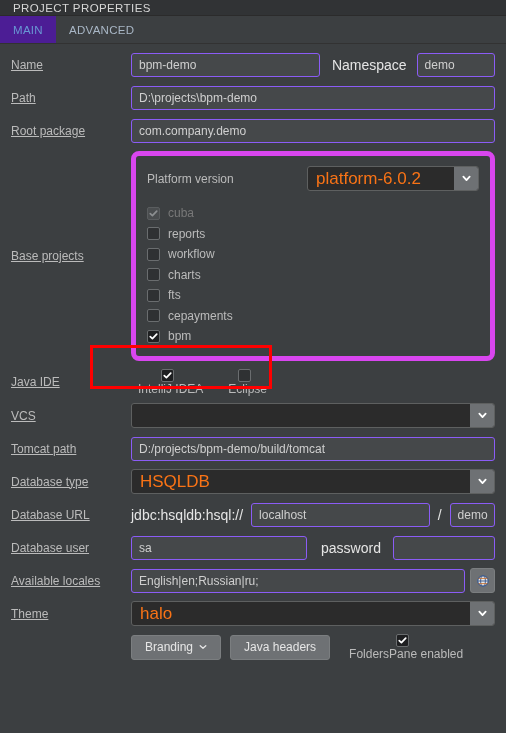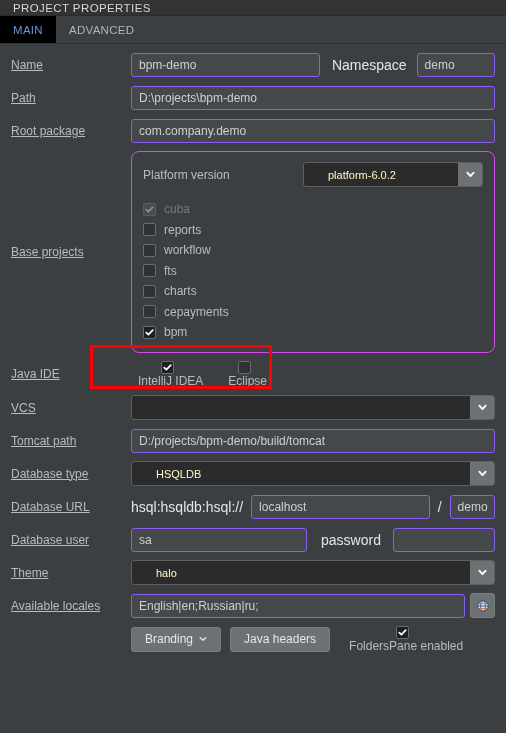--- a/index.html
+++ b/index.html
@@ -39,21 +39,21 @@
   }
   .tab {
     display: flex; align-items: center;
     padding: 0 13px;
     font-size: 11.5px;
     letter-spacing: .3px;
     color: #a9b7c6;
     cursor: default;
   }
   .tab.active {
-    background: #000000;
+    background: #4c1d95;
     color: #6897d4;
   }
   
   #form {
     padding: 8px 11px 0 11px;
     box-sizing: border-box;
   }
   .row {
     display: flex;
     align-items: center;
@@ -92,39 +92,39 @@
     border-radius: 3px;
     height: 25px;
     box-sizing: border-box;
     display: flex;
     align-items: stretch;
     overflow: hidden;
   }
   .combo .val {
     flex: 1 1 auto;
     display: flex; align-items: center;
-    padding: 0 24px;
-    font-size: 11px;
-    color: #fef9c3;
+    padding: 0 8px;
+    font-size: 17px;
+    color: #f97316;
     white-space: nowrap;
     overflow: hidden;
   }
   .combo .arrow {
     width: 24px;
     flex: 0 0 24px;
     background: #6e7174;
     display: flex; align-items: center; justify-content: center;
   }
   .chev {
     display: block;
     width: 9px; height: 9px;
   }
   
   .groupbox {
-    border: 1px solid #d946ef;
+    border: 5px solid #d946ef;
     border-radius: 8px;
     padding: 10px 11px 9px 11px;
     box-sizing: border-box;
     flex: 1 1 auto;
   }
   .gb-row {
     display: flex;
     align-items: center;
     margin-bottom: 12px;
   }
@@ -284,25 +284,25 @@
         <div class="cbitem">
           <span class="cbox"></span>
           <span class="cblabel">reports</span>
         </div>
         <div class="cbitem">
           <span class="cbox"></span>
           <span class="cblabel">workflow</span>
         </div>
         <div class="cbitem">
           <span class="cbox"></span>
+          <span class="cblabel">charts</span>
+        </div>
+        <div class="cbitem">
+          <span class="cbox"></span>
           <span class="cblabel">fts</span>
-        </div>
-        <div class="cbitem">
-          <span class="cbox"></span>
-          <span class="cblabel">charts</span>
         </div>
         <div class="cbitem">
           <span class="cbox"></span>
           <span class="cblabel">cepayments</span>
         </div>
         <div class="cbitem">
           <span class="cbox checked">
             <svg class="tick" viewBox="0 0 10 10">
                 <path d="M1.4 5.1 L3.8 7.4 L8.6 2.4" fill="none" stroke="#ffffff" stroke-width="1.9" stroke-linecap="round" stroke-linejoin="round"></path>
               </svg>
@@ -356,70 +356,70 @@
       <div class="arrow">
         <svg class="chev" viewBox="0 0 10 10">
             <path d="M1.5 3 L5 6.8 L8.5 3" fill="none" stroke="#ffffff" stroke-width="2" stroke-linecap="round" stroke-linejoin="round"></path>
           </svg>
       </div>
     </div>
   </div>
 
   <div class="row">
     <div class="lbl">Database URL</div>
-    <div class="static">hsql:hsqldb:hsql://</div>
+    <div class="static">jdbc:hsqldb:hsql://</div>
     <div class="input" style="width:182px;margin-left:8px;">
       <span>localhost</span>
     </div>
     <div class="static" style="margin:0 8px;">/</div>
     <div class="input flex">
       <span>demo</span>
     </div>
   </div>
 
   <div class="row">
     <div class="lbl">Database user</div>
     <div class="input" style="width:176px;">
       <span>sa</span>
     </div>
     <div class="static" style="margin-left:14px;">password</div>
     <div class="input flex" style="margin-left:12px;">
       <span></span>
+    </div>
+  </div>
+
+  <div class="row">
+    <div class="lbl">Available locales</div>
+    <div class="input flex">
+      <span>English|en;Russian|ru;</span>
+    </div>
+    <div class="iconbtn">
+      <svg width="14" height="14" viewBox="0 0 16 16">
+        <circle cx="8" cy="8" r="6" fill="#e8e8e8" stroke="#3b5a8c" stroke-width="1.3"></circle>
+        <ellipse cx="8" cy="8" rx="2.7" ry="6" fill="none" stroke="#3b5a8c" stroke-width="1.1"></ellipse>
+        <line x1="2" y1="8" x2="14" y2="8" stroke="#3b5a8c" stroke-width="1.1"></line>
+        <line x1="3" y1="5" x2="13" y2="5" stroke="#c46a28" stroke-width="1"></line>
+        <line x1="3" y1="11" x2="13" y2="11" stroke="#c46a28" stroke-width="1"></line>
+      </svg>
     </div>
   </div>
 
   <div class="row">
     <div class="lbl">Theme</div>
     <div class="combo" style="flex:1 1 auto;">
       <div class="val">halo</div>
       <div class="arrow">
         <svg class="chev" viewBox="0 0 10 10">
             <path d="M1.5 3 L5 6.8 L8.5 3" fill="none" stroke="#ffffff" stroke-width="2" stroke-linecap="round" stroke-linejoin="round"></path>
           </svg>
       </div>
     </div>
   </div>
 
   <div class="row">
-    <div class="lbl">Available locales</div>
-    <div class="input flex">
-      <span>English|en;Russian|ru;</span>
-    </div>
-    <div class="iconbtn">
-      <svg width="14" height="14" viewBox="0 0 16 16">
-        <circle cx="8" cy="8" r="6" fill="#e8e8e8" stroke="#3b5a8c" stroke-width="1.3"></circle>
-        <ellipse cx="8" cy="8" rx="2.7" ry="6" fill="none" stroke="#3b5a8c" stroke-width="1.1"></ellipse>
-        <line x1="2" y1="8" x2="14" y2="8" stroke="#3b5a8c" stroke-width="1.1"></line>
-        <line x1="3" y1="5" x2="13" y2="5" stroke="#c46a28" stroke-width="1"></line>
-        <line x1="3" y1="11" x2="13" y2="11" stroke="#c46a28" stroke-width="1"></line>
-      </svg>
-    </div>
-  </div>
-
-  <div class="row">
     <div class="lbl"></div>
     <div class="btn">
       <span>Branding</span>
       <svg class="chev" style="width:8px;height:8px;" viewBox="0 0 10 10">
           <path d="M1.5 3.4 L5 6.6 L8.5 3.4" fill="none" stroke="#e6e6e6" stroke-width="1.6" stroke-linecap="round" stroke-linejoin="round"></path>
         </svg>
     </div>
     <div class="btn" style="margin-left:9px;">
       <span>Java headers</span>
     </div>

